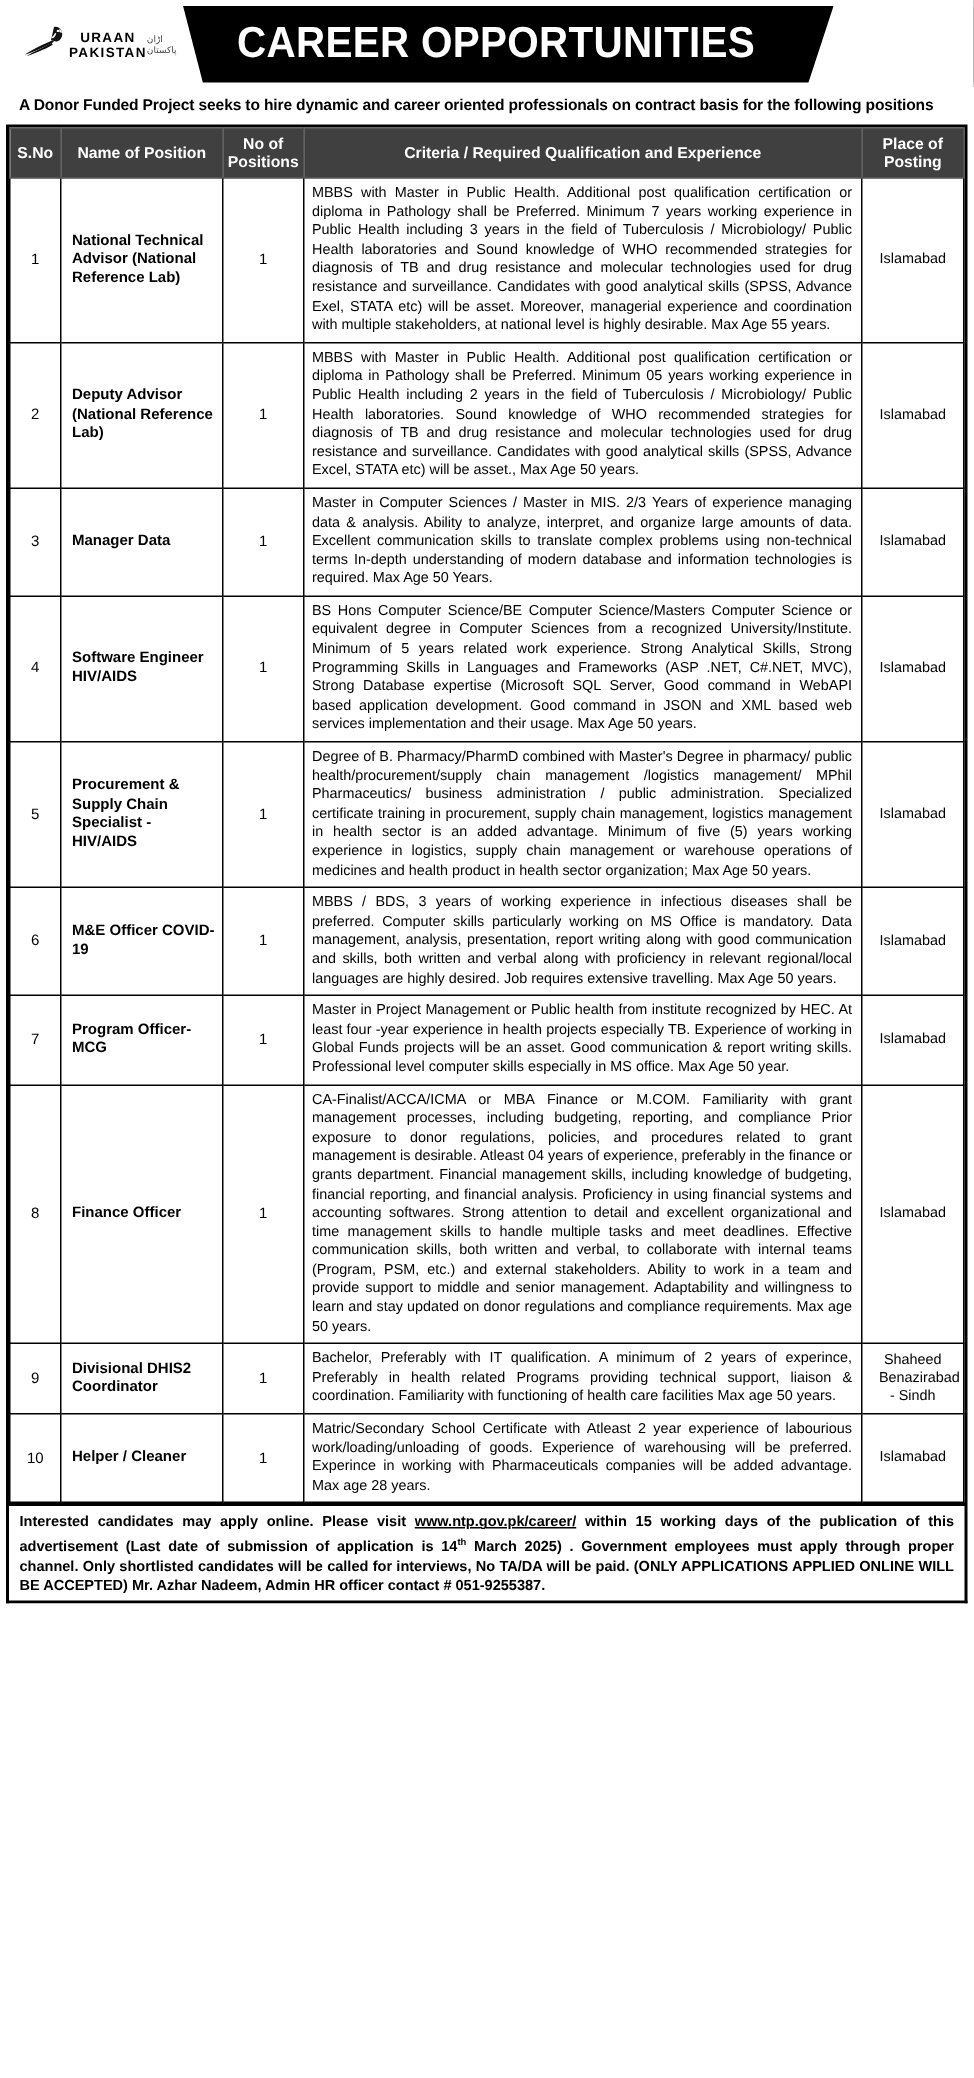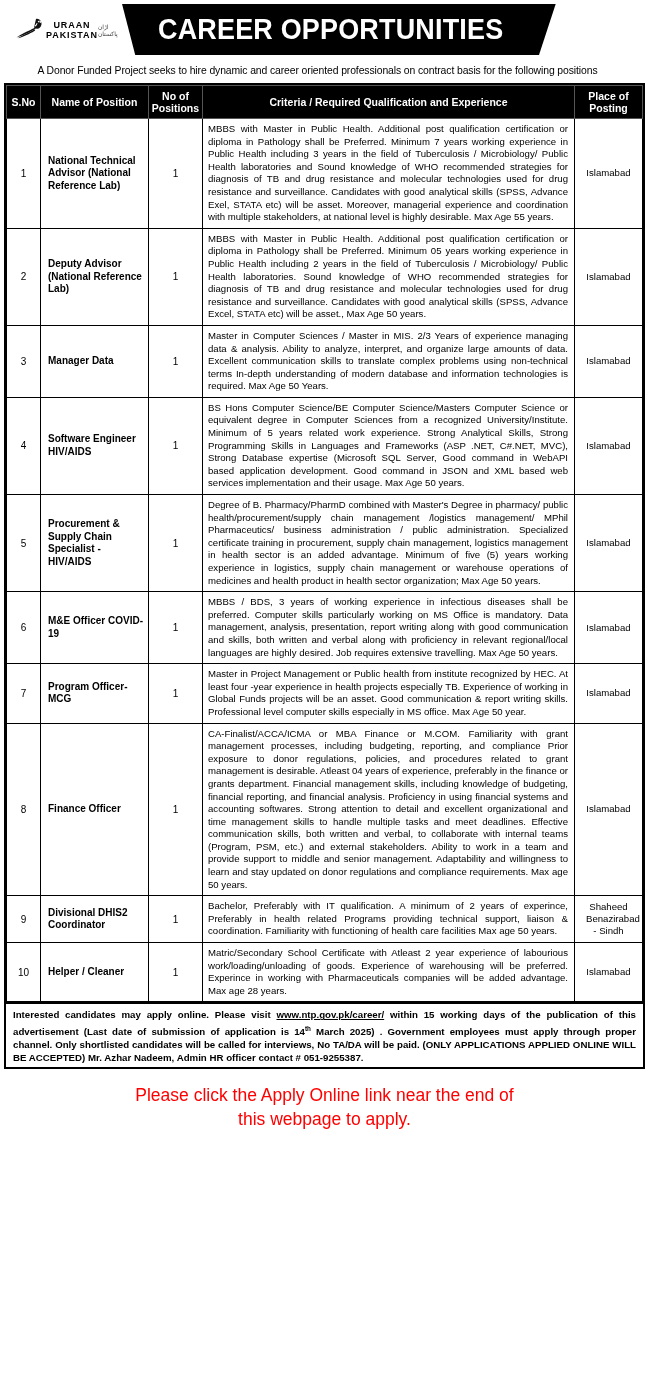--- a/index.html
+++ b/index.html
@@ -105,42 +105,42 @@
     color: #1a1a1a;
     margin-top: 1px;
     letter-spacing: 0.2px;
     opacity: 0.85;
   }
 
   
   .subtitle {
     text-align: center;
     font-size: 10.4px;
-    font-weight: normal;
+    font-weight: bold;
     padding: 6px 18px 6px 4px;
     line-height: 13px;
     letter-spacing: -0.1px;
   }
 
   
   .tbl-wrap {
     margin: 0 4px;
     border: 2px solid #000;
   }
   table.jobs {
     width: 100%;
     border-collapse: collapse;
     table-layout: fixed;
   }
   table.jobs th, table.jobs td {
     border: 1px solid #000;
     vertical-align: middle;
   }
   table.jobs thead th {
-    background: #000000;
+    background: #404040;
     color: #fff;
     font-size: 10.5px;
     font-weight: bold;
     text-align: center;
     padding: 4px 2px;
     line-height: 12px;
     border-color: #555;
   }
   .c-sno   { width: 34px; }
   .c-name  { width: 108px; }
@@ -347,18 +347,14 @@
             <td class="place">Islamabad</td>
           </tr>
         </tbody>
     </table>
   </div>
 
   <div class="footnote">
     <span>Interested candidates may apply online. Please visit </span><span class="url">www.ntp.gov.pk/career/</span><span> within 15 working days of the publication of this advertisement (Last date of submission of application is 14</span><sup>th</sup><span> March 2025) . Government employees must apply through proper channel. Only shortlisted candidates will be called for interviews, No TA/DA will be paid. (ONLY APPLICATIONS APPLIED ONLINE WILL BE ACCEPTED) Mr. Azhar Nadeem, Admin HR officer contact # 051-9255387.</span>
   </div>
 
-  <div class="callout" style="color: rgb(255, 0, 0);">
-    <span>Please click the Apply Online link near the end of</span>
-    <span class="l2">this webpage to apply.</span>
-  </div>
 
 </div>
 
 </body></html>

